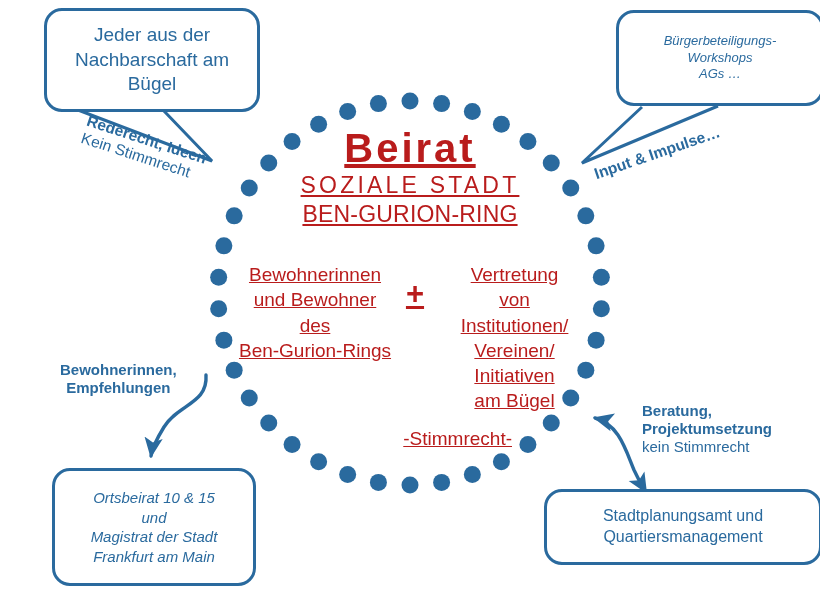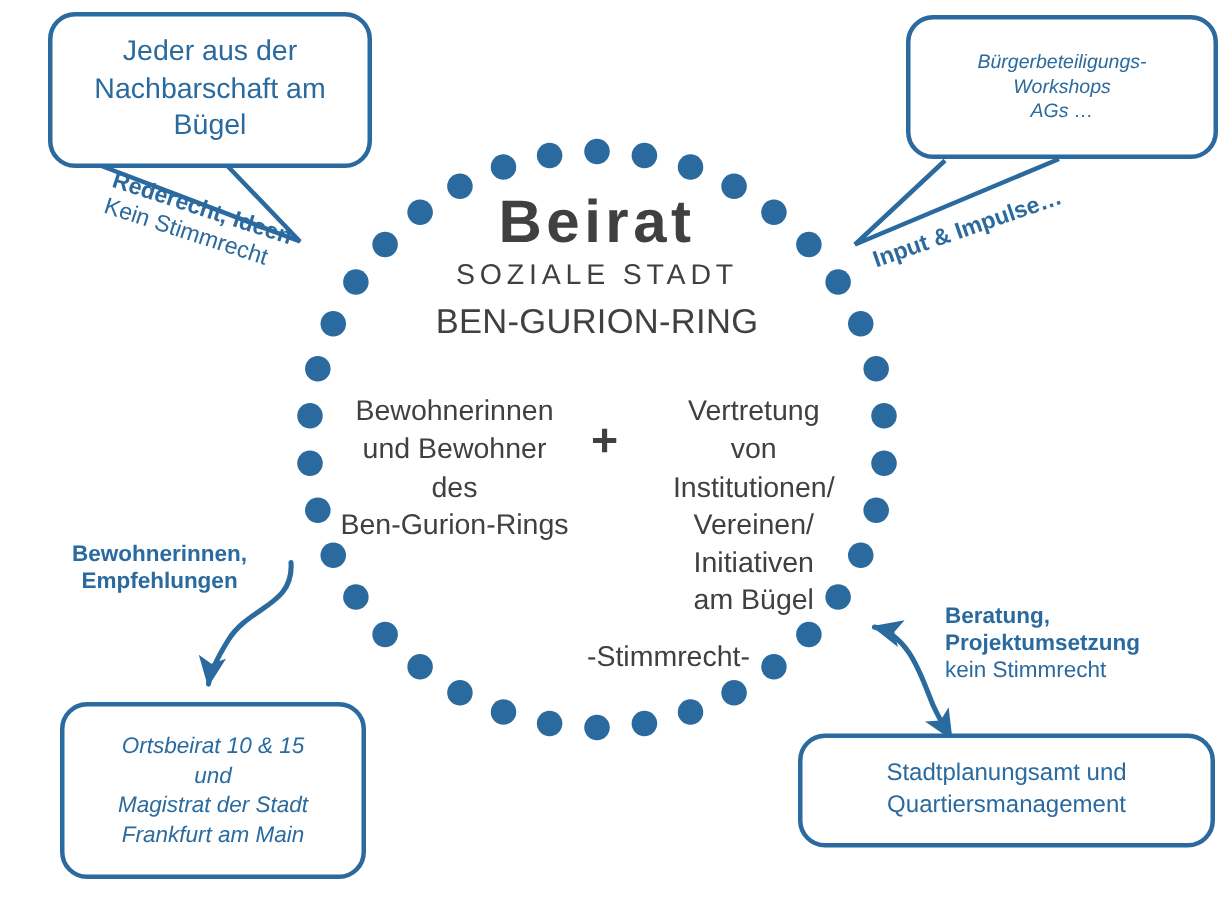--- a/index.html
+++ b/index.html
@@ -2,21 +2,21 @@
 <html><head>
 <meta charset="utf-8">
 <title>Beirat Soziale Stadt Ben-Gurion-Ring</title>
 <style>
   html,body{margin:0;padding:0;background:#ffffff;}
   body{
     font-family:"Liberation Sans", sans-serif;
     width:820px;height:600px;position:relative;overflow:hidden;
     color:#2a6a9e;
   }
-  #stage{position:absolute;left:0;top:0;width:732px;height:600px;}
+  #stage{position:absolute;left:12px;top:0;width:732px;height:600px;}
   #svg-layer{position:absolute;left:0;top:0;width:820px;height:600px;}
 
   .bubble{
     position:absolute;
     box-sizing:border-box;
     border:3px solid #2a6a9e;
     border-radius:18px;
     background:#ffffff;
     color:#2a6a9e;
     display:flex;align-items:center;justify-content:center;
@@ -25,29 +25,29 @@
     z-index:4;
   }
   .bubble span{display:block;white-space:pre-line;}
 
   #bubble-neighbourhood{left:32px;top:8px;width:216px;height:104px;font-size:19px;}
   #bubble-workshops{left:604px;top:10px;width:208px;height:96px;font-size:13px;font-style:italic;}
   #box-ortsbeirat{left:40px;top:468px;width:204px;height:118px;font-size:15px;font-style:italic;}
   #box-stadtplanungsamt{left:532px;top:489px;width:278px;height:76px;font-size:16px;}
 
   
-  .center-text{position:absolute;z-index:3;color:#404040;text-align:center;}
+  .center-text{position:absolute;z-index:3;color:#b91c1c;text-align:center;text-decoration:underline;}
 
   #title-main{
     left:248px;top:128px;width:300px;
     font-size:40px;font-weight:bold;letter-spacing:3px;line-height:1.0;
   }
   #title-sub1{
     left:248px;top:174px;width:300px;
-    font-size:19px;font-weight:normal;letter-spacing:3.2px;line-height:1.0;
+    font-size:23px;font-weight:normal;letter-spacing:3.2px;line-height:1.0;
   }
   #title-sub2{
     left:248px;top:203px;width:300px;
     font-size:23px;font-weight:normal;letter-spacing:0.2px;line-height:1.0;
   }
 
   #group-left{
     left:213px;top:262px;width:180px;
     font-size:19px;line-height:1.33;text-align:center;
   }

